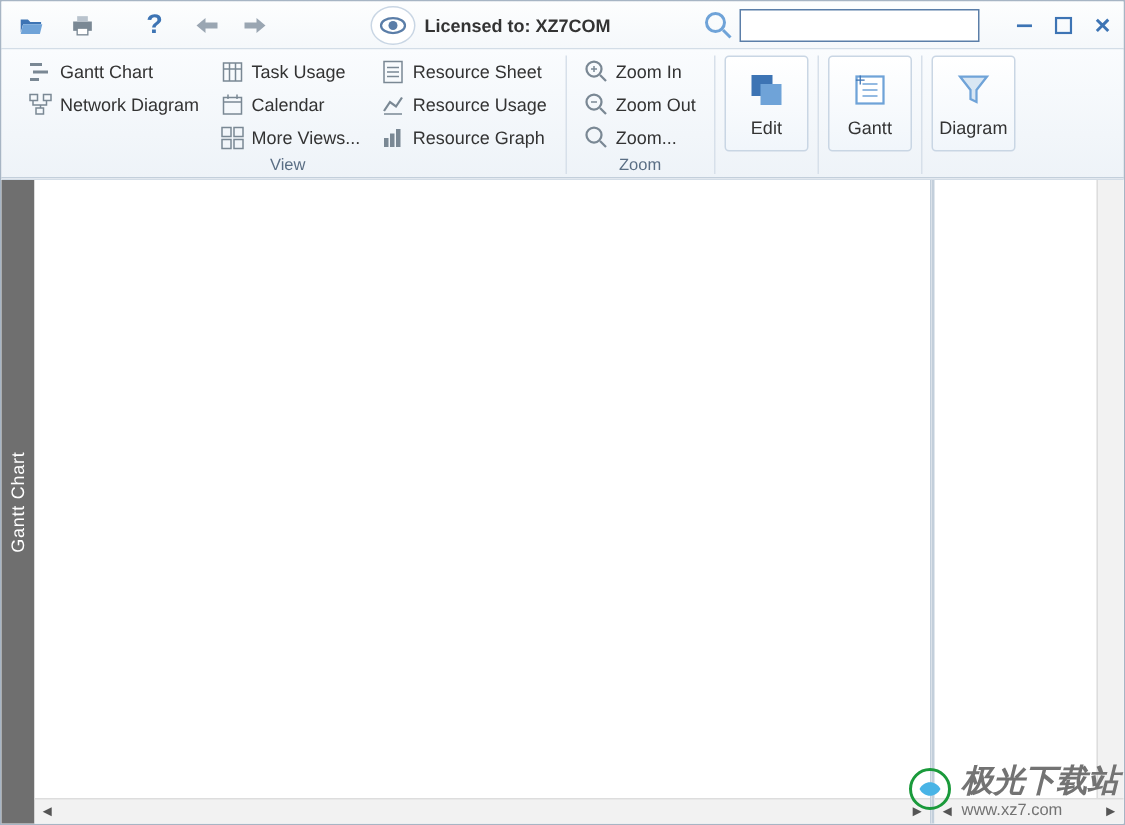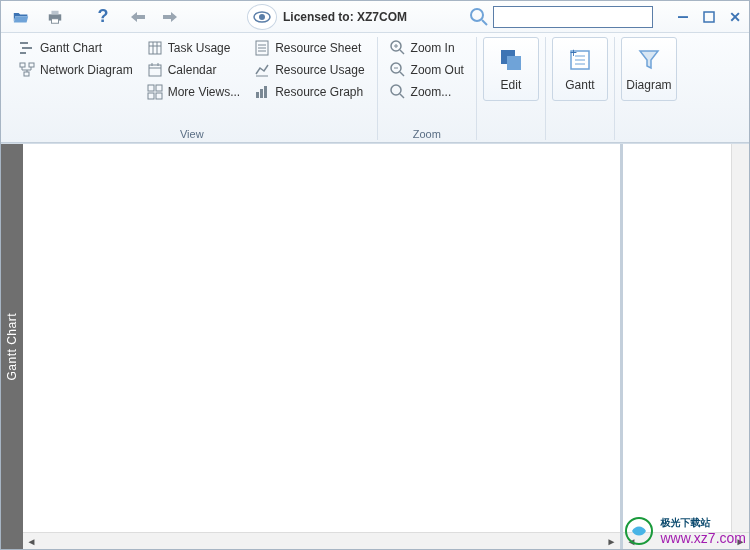--- a/index.html
+++ b/index.html
@@ -13,21 +13,21 @@
 .tb-fill { flex: 1; }
 .search-wrap { display: flex; align-items: center; gap: 4px; margin-right: 10px; }
 .search-input { width: 160px; height: 22px; border: 1px solid #5b7ea8; background: #fff; padding: 0 4px; }
 .win-controls { display: flex; gap: 10px; margin-left: 6px; }
 .win-ctrl { width: 16px; height: 16px; display: flex; align-items: center; justify-content: center; cursor: pointer; color: #4a6; font-weight: bold; }
 
 .ribbon { background: linear-gradient(#fafcfe,#eef3f8); border-bottom: 1px solid #c3cfdb; display: flex; align-items: stretch; padding: 4px 6px 2px 6px; }
 .ribbon-group { display: flex; flex-direction: column; align-items: center; padding: 0 6px; border-right: 1px solid #d7e0ea; }
 .ribbon-group:last-child { border-right: none; }
 .group-body { display: flex; gap: 2px; }
-.group-label { font-size: 11px; color: #5a6e84; padding: 2px 0 0 0; margin-top: 24px; }
+.group-label { font-size: 11px; color: #5a6e84; padding: 2px 0 0 0; }
 .small-col { display: flex; flex-direction: column; gap: 1px; }
 .small-btn { display: flex; align-items: center; gap: 5px; padding: 2px 6px; height: 21px; cursor: pointer; border-radius: 2px; white-space: nowrap; color: #333; }
 .small-icon { width: 16px; height: 16px; display: flex; align-items: center; justify-content: center; }
 .big-btn { display: flex; flex-direction: column; align-items: center; justify-content: center; gap: 4px; width: 56px; height: 64px; cursor: pointer; border: 1px solid #c9d6e4; border-radius: 3px; background: linear-gradient(#fff,#f1f6fb); color: #333; }
 .big-icon { width: 28px; height: 28px; display: flex; align-items: center; justify-content: center; }
 
 .content { flex: 1; display: flex; background: #fff; border-top: 1px solid #d3dde7; min-height: 0; }
 .side-tab { width: 22px; background: #6f6f6f; color: #fff; display: flex; align-items: center; justify-content: center; }
 .side-tab span { writing-mode: vertical-rl; transform: rotate(180deg); font-size: 12px; letter-spacing: 0.5px; }
 
@@ -36,22 +36,22 @@
 .canvas { flex: 1; background: #fff; }
 .hscroll { height: 17px; background: #f2f2f2; border-top: 1px solid #ddd; display: flex; align-items: center; }
 .scroll-arrow { width: 17px; height: 17px; display: flex; align-items: center; justify-content: center; color: #555; cursor: pointer; font-size: 10px; }
 .scroll-track { flex: 1; }
 .right-pane { width: 128px; background: #fff; border-left: 2px solid #c3cfdb; position: relative; }
 .right-pane::after { content: ""; position: absolute; right: 0; top: 0; bottom: 17px; width: 17px; background: #f2f2f2; border-left: 1px solid #ddd; }
 .right-pane .hscroll { position: absolute; bottom: 0; left: 0; right: 0; }
 
 .watermark { position: absolute; right: 4px; bottom: 4px; display: flex; align-items: center; gap: 6px; color: #1a7a2b; font-size: 13px; }
 .watermark .logo { width: 30px; height: 30px; border-radius: 50%; position: relative; }
-.watermark .zh { font-weight: bold; color: #0c4a6e; font-size: 10px; }
-.watermark .url { color: #a21caf; font-size: 14px; }
+.watermark .zh { font-weight: bold; color: #737373; font-size: 21px; font-style: italic; }
+.watermark .url { color: #737373; font-size: 11px; }
 
 svg { display: block; }
 </style>
 </head>
 <body>
 
 <div class="window">
 
   <div class="titlebar">
     <div class="tb-btn">

